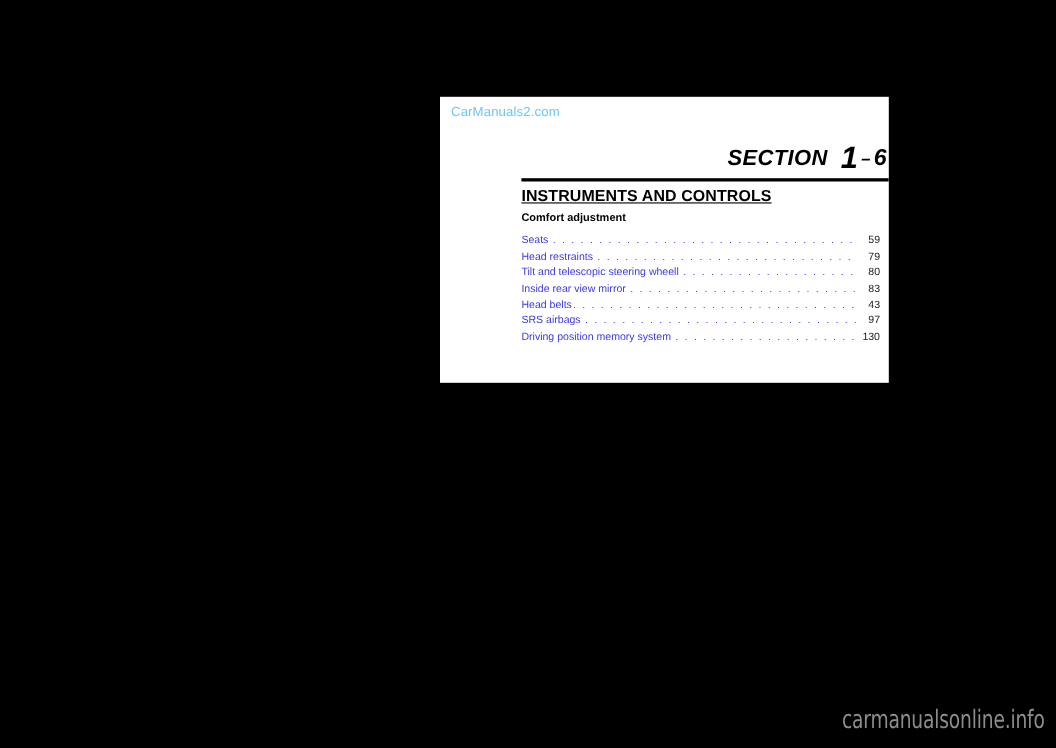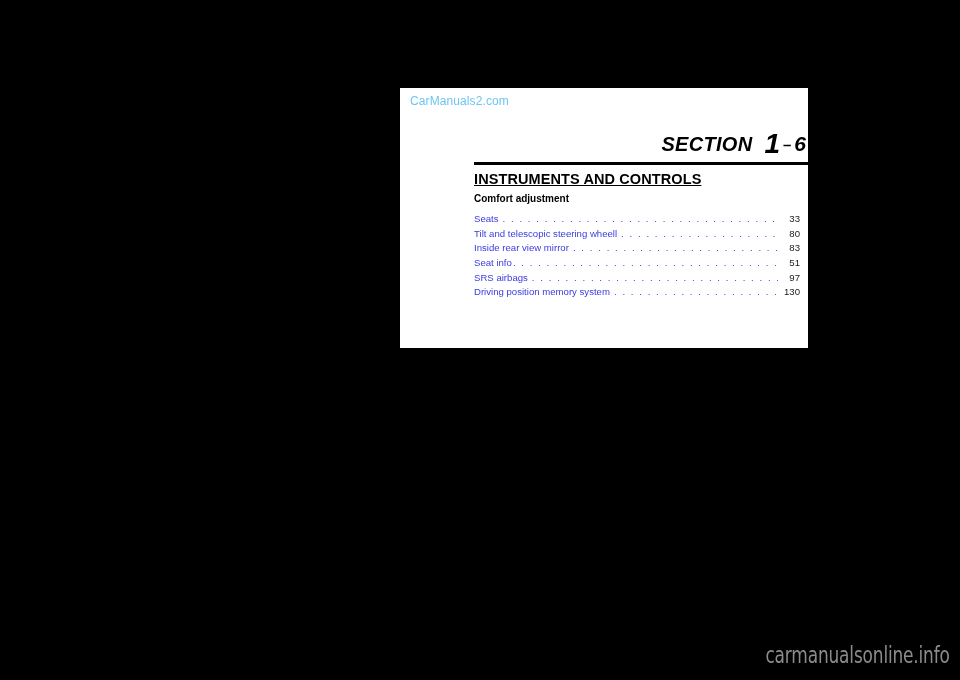--- a/index.html
+++ b/index.html
@@ -186,41 +186,46 @@
 
   <div id="chapter-title">INSTRUMENTS AND CONTROLS</div>
 
   <div id="group-title">Comfort adjustment</div>
 
   <div id="toc">
 
     <div class="toc-row">
       <span class="toc-label">Seats</span>
       <span class="toc-dots"></span>
-      <span class="toc-page">33</span>
-    </div>
-
+      <span class="toc-page">59</span>
+    </div>
+
+    <div class="toc-row">
+      <span class="toc-label">Head restraints</span>
+      <span class="toc-dots"></span>
+      <span class="toc-page">79</span>
+    </div>
 
     <div class="toc-row">
       <span class="toc-label">Tilt and telescopic steering wheell</span>
       <span class="toc-dots"></span>
       <span class="toc-page">80</span>
     </div>
 
 
     <div class="toc-row">
       <span class="toc-label">Inside rear view mirror</span>
       <span class="toc-dots"></span>
       <span class="toc-page">83</span>
     </div>
 
     <div class="toc-row tight">
-      <span class="toc-label">Seat info</span>
-      <span class="toc-dots"></span>
-      <span class="toc-page">51</span>
+      <span class="toc-label">Head belts</span>
+      <span class="toc-dots"></span>
+      <span class="toc-page">43</span>
     </div>
 
     <div class="toc-row">
       <span class="toc-label">SRS airbags</span>
       <span class="toc-dots"></span>
       <span class="toc-page">97</span>
     </div>
 
 
     <div class="toc-row">

